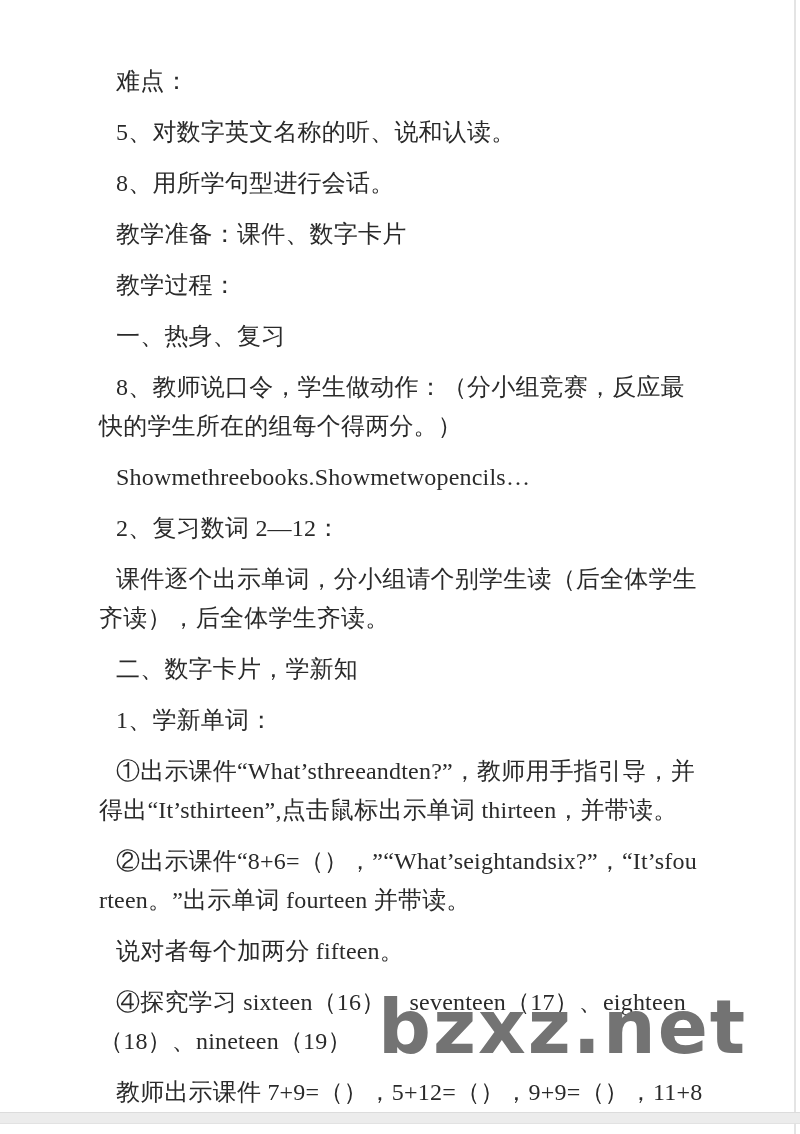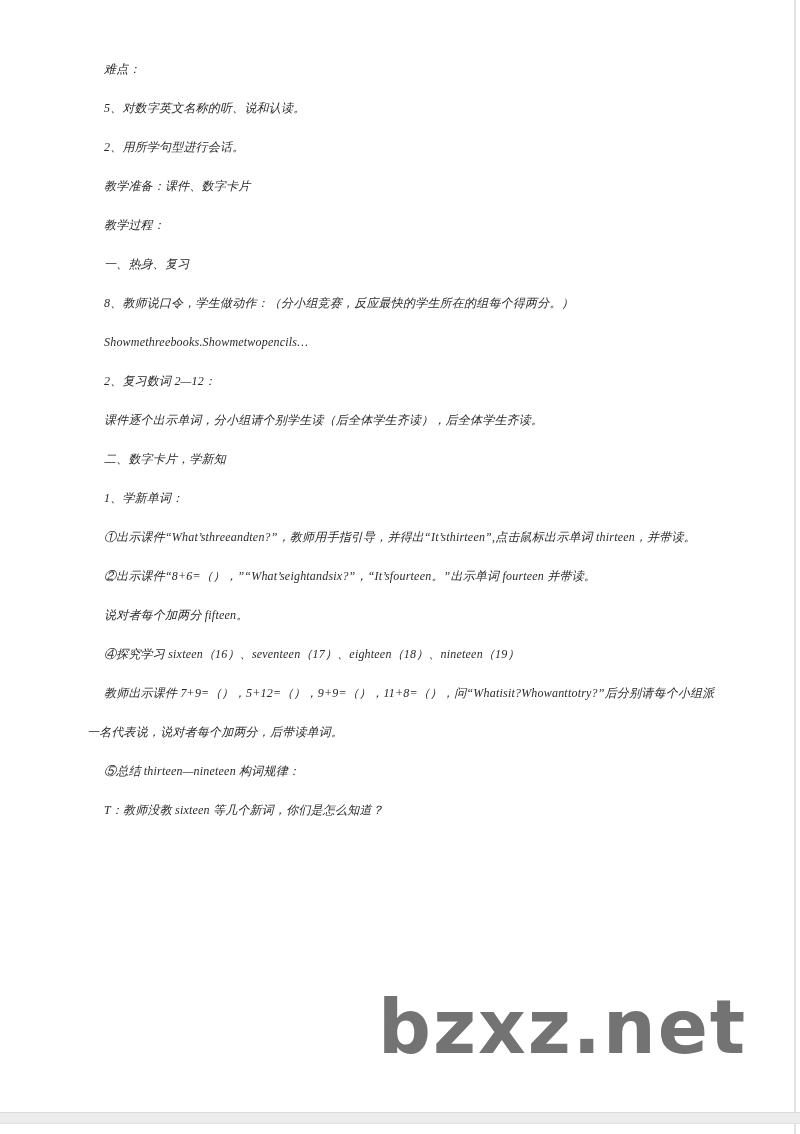--- a/index.html
+++ b/index.html
@@ -25,28 +25,27 @@
       border-right: 2px solid #e4e4e4;
       box-sizing: border-box;
     }
     .content {
       position: absolute;
       left: 87px;
       top: 50px;
       width: 630px;
     }
     .para {
-      font-size: 12px;
+      font-size: 24px;
       line-height: 39px;
-      margin: 0;
+      margin: 12px;
       text-indent: 17px;
       letter-spacing: 0.2px;
       white-space: normal;
       word-break: break-all;
-      font-style: italic;
     }
     .gap-strip {
       position: absolute;
       left: 0;
       top: 1112px;
       width: 800px;
       height: 12px;
       background: #ececec;
       border-top: 1px solid #dcdcdc;
       border-bottom: 1px solid #e2e2e2;
@@ -76,21 +75,21 @@
       line-height: 1;
     }
   </style>
 </head>
 <body>
 
 <div class="page">
   <div class="content">
     <p class="para">难点：</p>
     <p class="para">5、对数字英文名称的听、说和认读。</p>
-    <p class="para">2、用所学句型进行会话。</p>
+    <p class="para">8、用所学句型进行会话。</p>
     <p class="para">教学准备：课件、数字卡片</p>
     <p class="para">教学过程：</p>
     <p class="para">一、热身、复习</p>
     <p class="para">8、教师说口令，学生做动作：（分小组竞赛，反应最快的学生所在的组每个得两分。）</p>
     <p class="para">Showmethreebooks.Showmetwopencils…</p>
     <p class="para">2、复习数词 2—12：</p>
     <p class="para">课件逐个出示单词，分小组请个别学生读（后全体学生齐读），后全体学生齐读。</p>
     <p class="para">二、数字卡片，学新知</p>
     <p class="para">1、学新单词：</p>
     <p class="para">①出示课件“What’sthreeandten?”，教师用手指引导，并得出“It’sthirteen”,点击鼠标出示单词 thirteen，并带读。</p>

